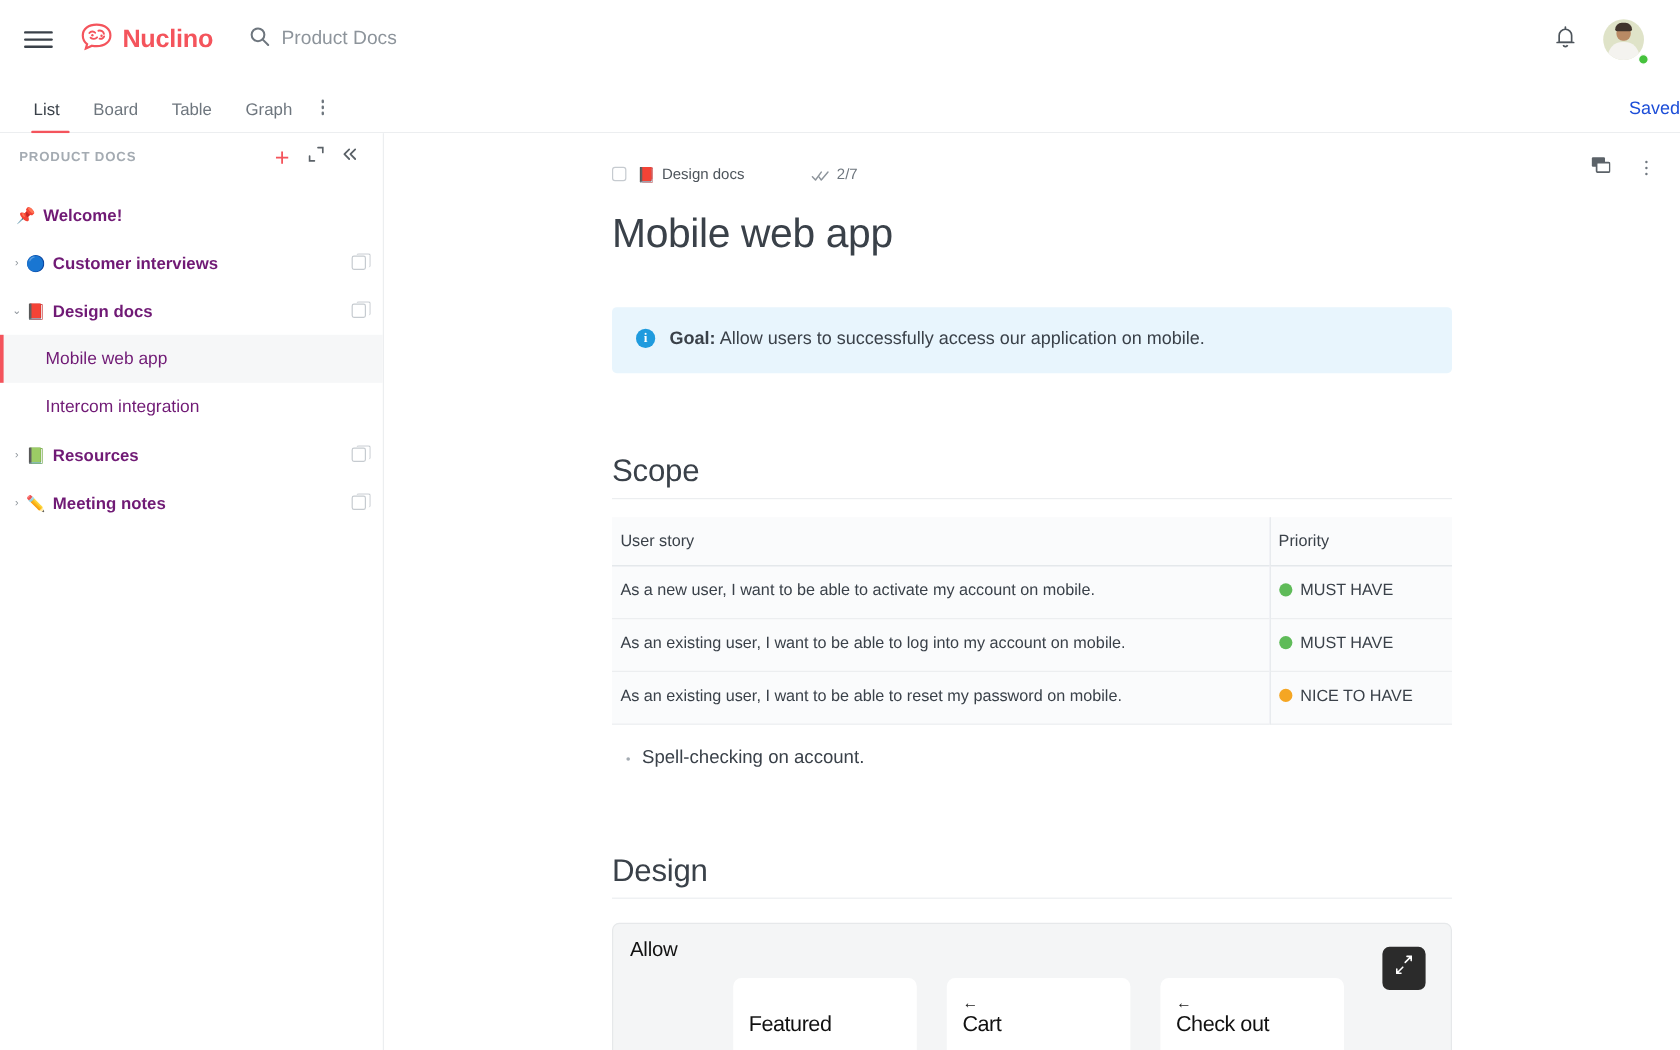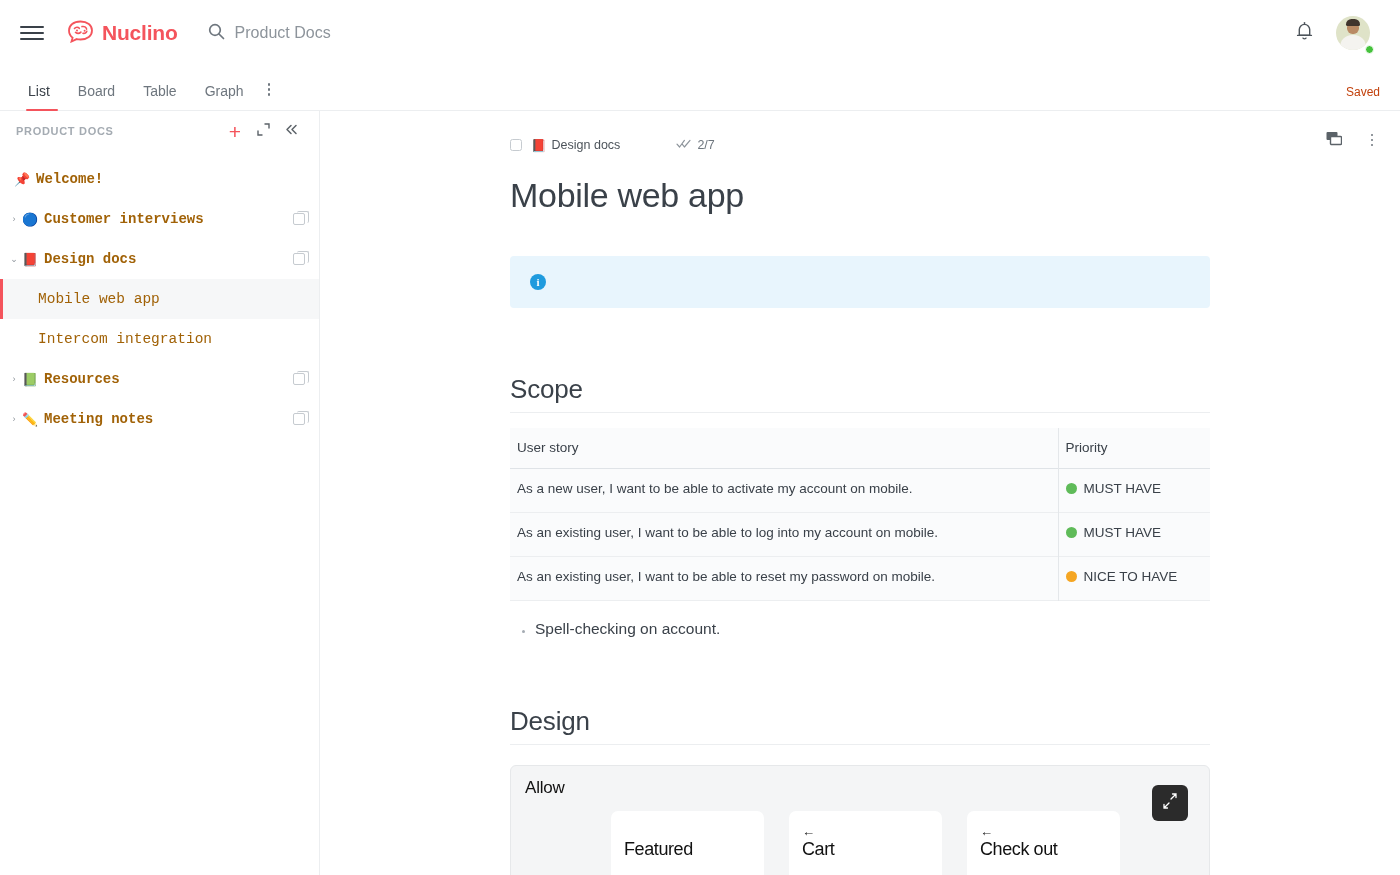--- a/index.html
+++ b/index.html
@@ -62,21 +62,21 @@
   }
   .tab:first-child { padding-left: 4px; }
   .tab.active { color: #3a4149; }
   .tab.active::after {
     content: ''; position: absolute; left: 2px; right: 6px; bottom: -1px;
     height: 2.5px; background: #f4545c; border-radius: 2px;
   }
   .tab-more { padding: 0 10px 11px 10px; cursor: pointer; color: #6e767e; }
   .dots-v { display: flex; flex-direction: column; gap: 2.5px; align-items: center; }
   .dots-v i { width: 2.5px; height: 2.5px; border-radius: 50%; background: #6e767e; display: block; }
-  .saved { margin-left: auto; margin-right: 20px; padding-bottom: 11px; font-size: 12px; color: #c2410c; }
+  .saved { margin-left: auto; padding-bottom: 11px; font-size: 15px; color: #1d4ed8; }
 
   
   .sidebar {
     position: absolute; top: 111px; left: 0; width: 320px; height: 764px;
     background: #fff; border-right: 1px solid #eceef0;
   }
   .side-head {
     display: flex; align-items: center; height: 40px; padding: 0 14px 0 16px;
   }
   .side-title {
@@ -94,21 +94,21 @@
   .tree-row.selected { background: #f6f7f8; }
   .tree-row.selected::before {
     content: ''; position: absolute; left: 0; top: 0; bottom: 0;
     width: 3px; background: #f4545c;
   }
   .caret {
     width: 16px; margin-left: 6px; text-align: center;
     font-size: 9px; color: #8d949b; flex: 0 0 16px;
   }
   .emoji { font-size: 13px; margin-right: 6px; width: 16px; text-align: center; }
-  .tree-label { font-size: 14px; color: #a16207; font-weight: bold; font-family: Liberation Mono, monospace; }
+  .tree-label { font-size: 14px; color: #701a75; font-weight: bold; }
   .tree-row.leaf .tree-label { font-weight: normal; font-size: 14.5px; }
   .tree-row.leaf { padding-left: 38px; }
   .tree-row.pinned { padding-left: 14px; }
   .tree-row.pinned .tree-label { font-weight: bold; }
   .clone-ico {
     margin-left: auto; width: 12px; height: 12px;
     border: 1.4px solid #c6cbd0; border-radius: 2px; position: relative;
   }
   .clone-ico::after {
     content: ''; position: absolute; left: 2.5px; top: -3.5px;
@@ -129,21 +129,21 @@
   .doc { width: 700px; margin: 0 auto; padding-top: 23px; }
 
   .crumbs { display: flex; align-items: center; height: 22px; gap: 0; }
   .crumb-check {
     width: 12px; height: 12px; border: 1.4px solid #c6cbd0; border-radius: 2.5px;
     margin-right: 9px; cursor: pointer;
   }
   .crumb-link { display: flex; align-items: center; gap: 5px; cursor: pointer; }
   .crumb-emoji { font-size: 12.5px; }
   .crumb-text { font-size: 12.5px; color: #4d545b; }
-  .crumb-prog { display: flex; align-items: flex-start; gap: 6px; margin-left: 56px; }
+  .crumb-prog { display: flex; align-items: flex-end; gap: 6px; margin-left: 56px; }
   .crumb-prog span { font-size: 12.5px; color: #6e767e; }
 
   h1.doc-title {
     font-size: 34px; font-weight: normal; color: #3a4149;
     letter-spacing: -0.3px; margin-top: 20px; line-height: 1.15;
   }
 
   .callout {
     margin-top: 41px; background: #e8f5fd; border-radius: 4px;
     padding: 17px 20px 18px 20px; display: flex; align-items: flex-start; gap: 12px;
@@ -389,20 +389,24 @@
           </svg>
         </span>
         <span>2/7</span>
       </span>
     </div>
 
     <h1 class="doc-title">Mobile web app</h1>
 
     <div class="callout">
       <span class="info-ico">i</span>
+      <div class="callout-text">
+        <b>Goal:</b>
+        <span>Allow users to successfully access our application on mobile.</span>
+      </div>
     </div>
 
     <h2 class="sec">Scope</h2>
 
     <table class="scope">
       <colgroup>
           <col class="col-story">
           <col class="col-prio">
         </colgroup>
       <thead>

